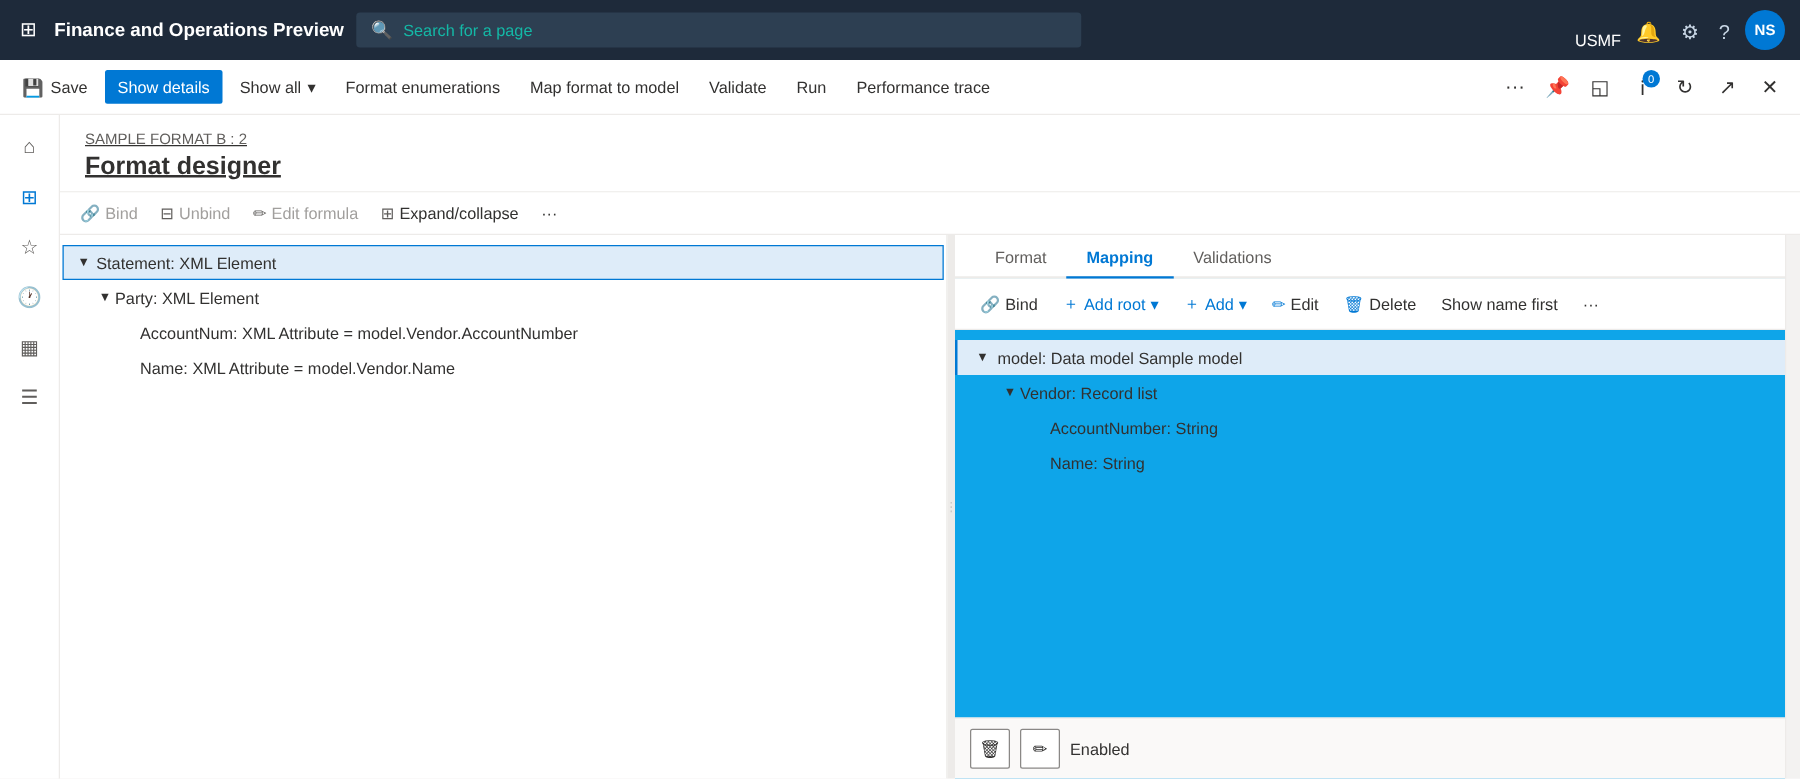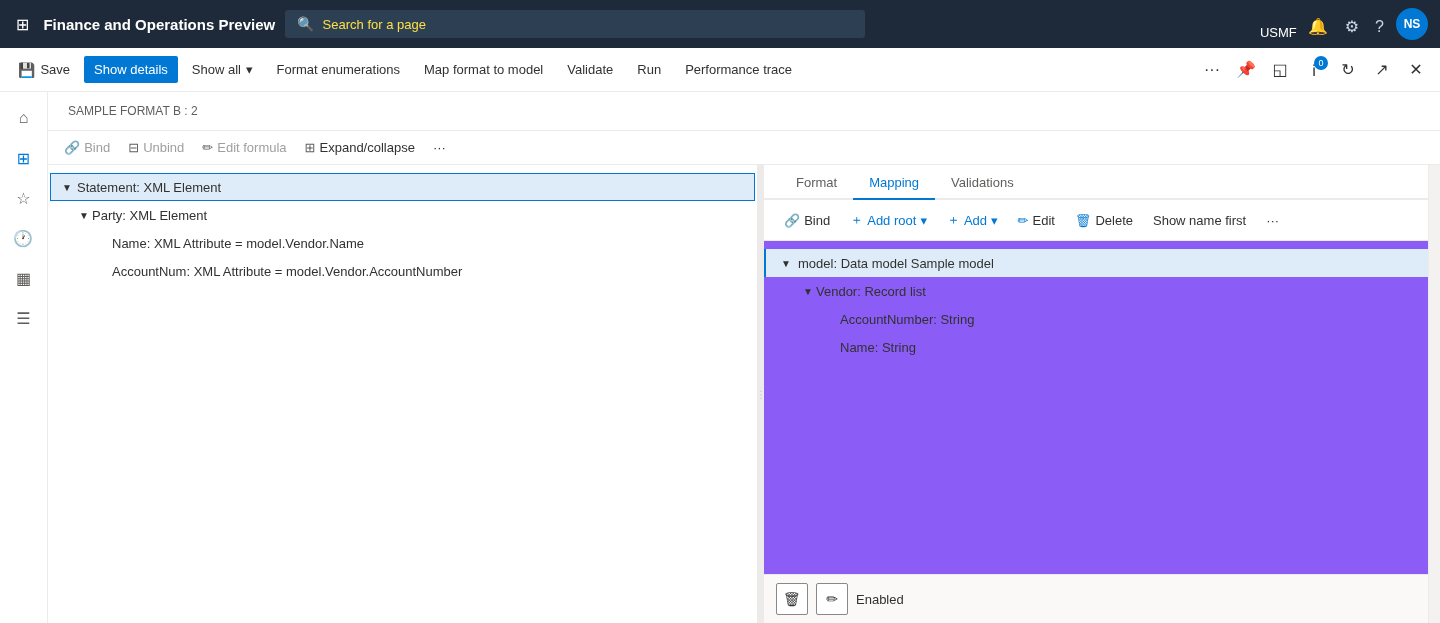--- a/index.html
+++ b/index.html
@@ -103,20 +103,21 @@
       flex-direction: column;
       background: #faf9f8;
       overflow: hidden;
     }
 
     
     .page-header {
       background: #fff;
       padding: 12px 20px 8px;
       border-bottom: 1px solid #edebe9;
+      text-decoration: underline;
     }
     .breadcrumb {
       font-size: 12px; color: #605e5c; margin-bottom: 4px;
     }
     .page-title {
       font-size: 20px; font-weight: 600; color: #323130;
     }
 
     
     .format-toolbar {
@@ -161,42 +162,42 @@
       min-height: 28px;
     }
     .tree-item.selected { background: #deecf9; border: 1px solid #0078d4; margin: 0 2px; }
 
     .tree-toggle { width: 16px; display: inline-flex; align-items: center; justify-content: center; color: #323130; font-size: 10px; }
     .tree-indent { display: inline-block; }
 
     
     .right-panel {
       flex: 1;
-      background: #8b5cf6;
+      background: #0ea5e9;
       display: flex;
       flex-direction: column;
       overflow: hidden;
     }
 
     .tabs-row {
       display: flex;
       align-items: center;
       border-bottom: 2px solid #edebe9;
       padding: 0 16px;
       background: #fff;
     }
     .tab {
       padding: 10px 16px 8px;
       font-size: 13px;
       cursor: pointer;
       color: #605e5c;
       border-bottom: 2px solid transparent;
       margin-bottom: -2px;
     }
-    .tab.active { color: #0078d4; border-bottom-color: #0078d4; font-weight: 400; text-align: right; }
+    .tab.active { color: #0078d4; border-bottom-color: #0078d4; font-weight: 700; text-align: right; }
 
     .mapping-toolbar {
       display: flex; align-items: center; gap: 4px;
       padding: 6px 12px;
       border-bottom: 1px solid #edebe9;
       background: #fff;
     }
     .map-btn {
       display: flex; align-items: center; gap: 4px;
       padding: 5px 8px;
@@ -260,21 +261,21 @@
   </style>
 </head>
 <body>
 
 <div class="top-nav">
   <span class="nav-grid-icon">⊞</span>
   <span class="app-title">Finance and Operations Preview</span>
 
   <div class="search-box">
     <span class="search-icon">🔍</span>
-    <span style="color:#fde047;">Search for a page</span>
+    <span style="color:#14b8a6;">Search for a page</span>
   </div>
 
   <div class="top-nav-right">
     <span class="nav-text">USMF</span>
     <span class="nav-icon">🔔</span>
     <span class="nav-icon">⚙</span>
     <span class="nav-icon">?</span>
     <div class="avatar">NS</div>
   </div>
 </div>
@@ -329,20 +330,21 @@
     <div class="sidebar-icon">☆</div>
     <div class="sidebar-icon">🕐</div>
     <div class="sidebar-icon">▦</div>
     <div class="sidebar-icon">☰</div>
   </div>
 
   <div class="content-area">
 
     <div class="page-header">
       <div class="breadcrumb">SAMPLE FORMAT B : 2</div>
+      <div class="page-title">Format designer</div>
     </div>
 
     <div class="format-toolbar">
       <button class="tool-btn disabled">
         <span class="tool-icon">🔗</span>
         <span>Bind</span>
       </button>
       <button class="tool-btn disabled">
         <span class="tool-icon">⊟</span>
         <span>Unbind</span>
@@ -371,27 +373,27 @@
 
         <div class="tree-item">
           <span class="tree-indent" style="width:20px;"></span>
           <span class="tree-toggle">▼</span>
           <span>Party: XML Element</span>
         </div>
 
         <div class="tree-item">
           <span class="tree-indent" style="width:40px;"></span>
           <span class="tree-toggle" style="visibility:hidden;">▷</span>
-          <span>Name: XML Attribute = model.Vendor.Name</span>
+          <span>AccountNum: XML Attribute = model.Vendor.AccountNumber</span>
         </div>
 
         <div class="tree-item">
           <span class="tree-indent" style="width:40px;"></span>
           <span class="tree-toggle" style="visibility:hidden;">▷</span>
-          <span>AccountNum: XML Attribute = model.Vendor.AccountNumber</span>
+          <span>Name: XML Attribute = model.Vendor.Name</span>
         </div>
       </div>
 
       <div class="panel-divider">⋮</div>
 
       <div class="right-panel">
 
         <div class="tabs-row">
           <div class="tab">Format</div>
           <div class="tab active">Mapping</div>

